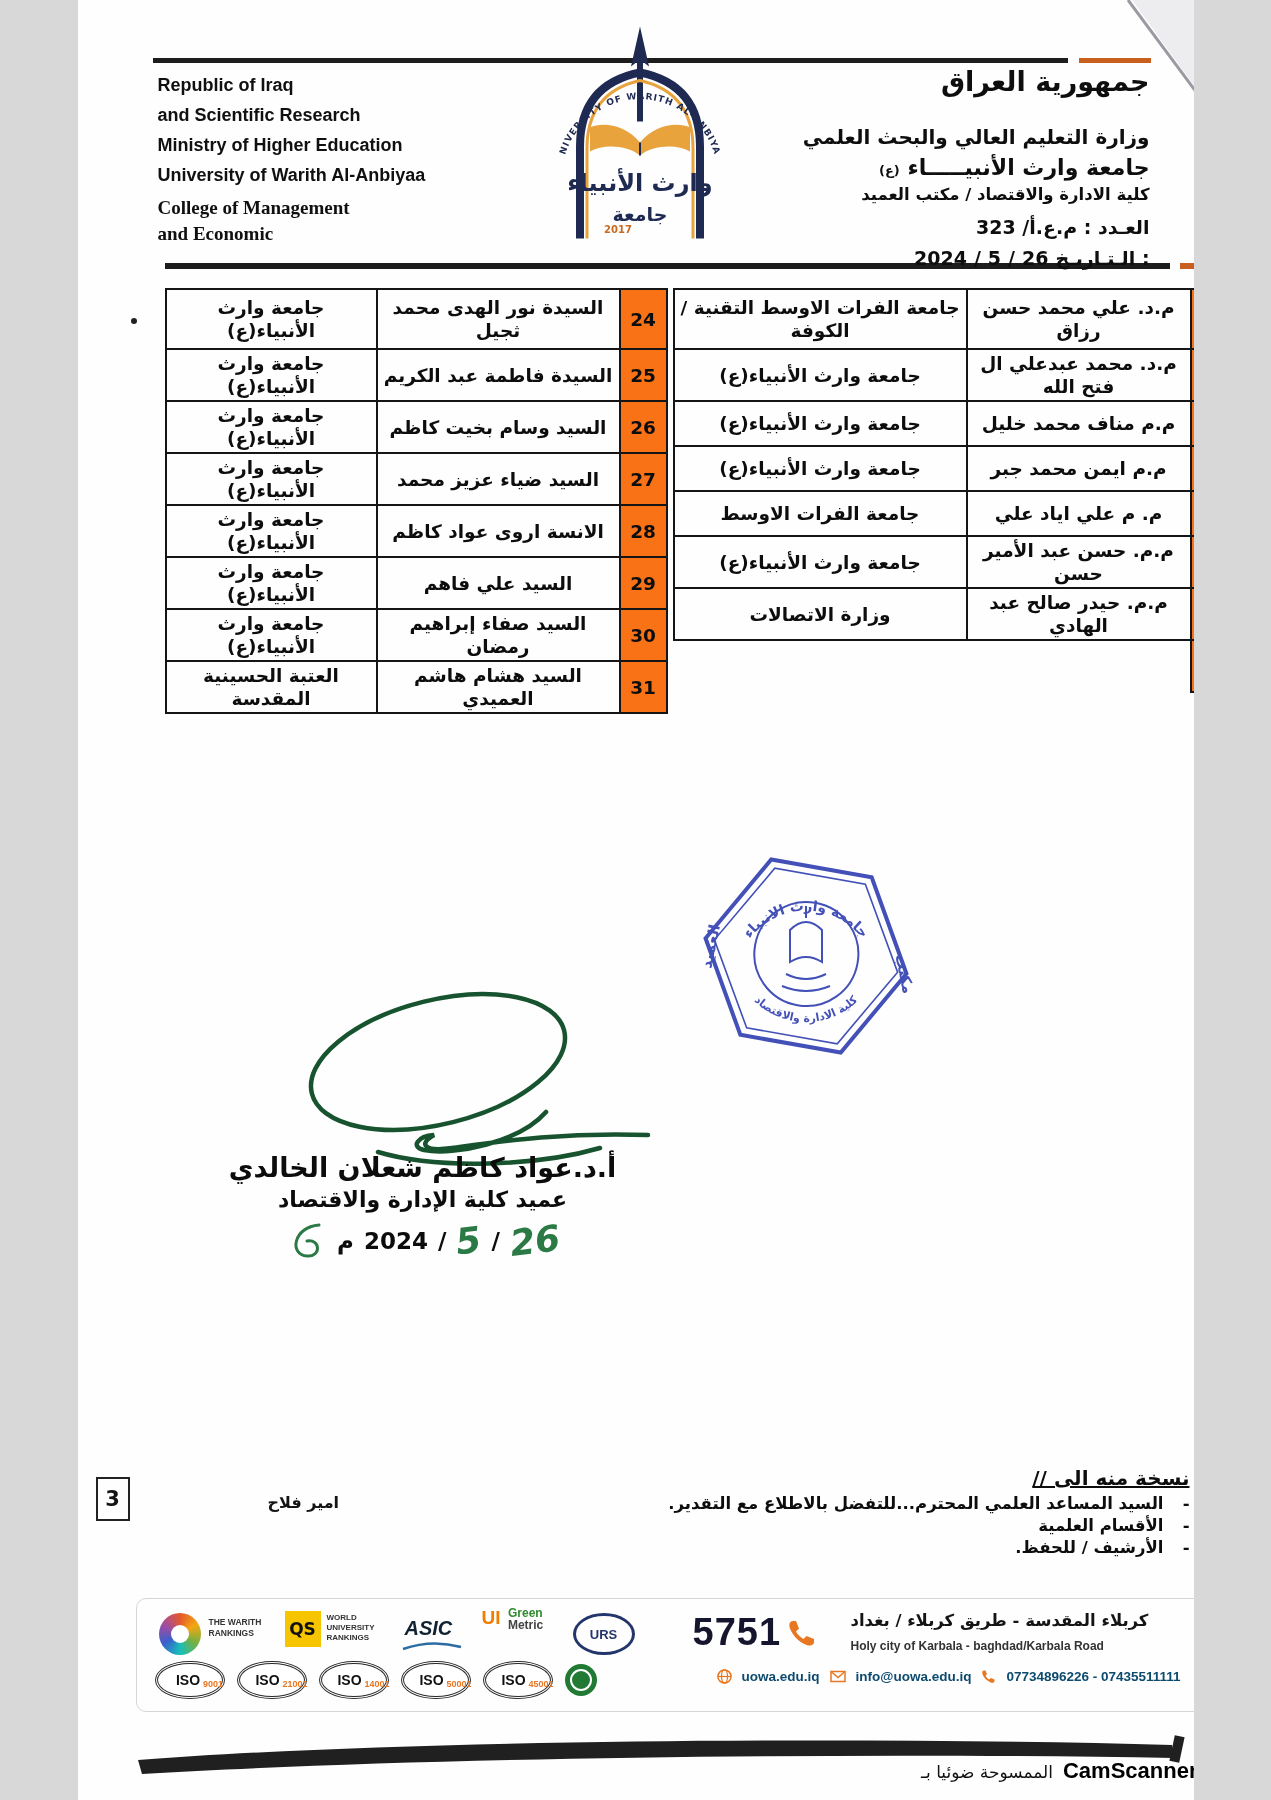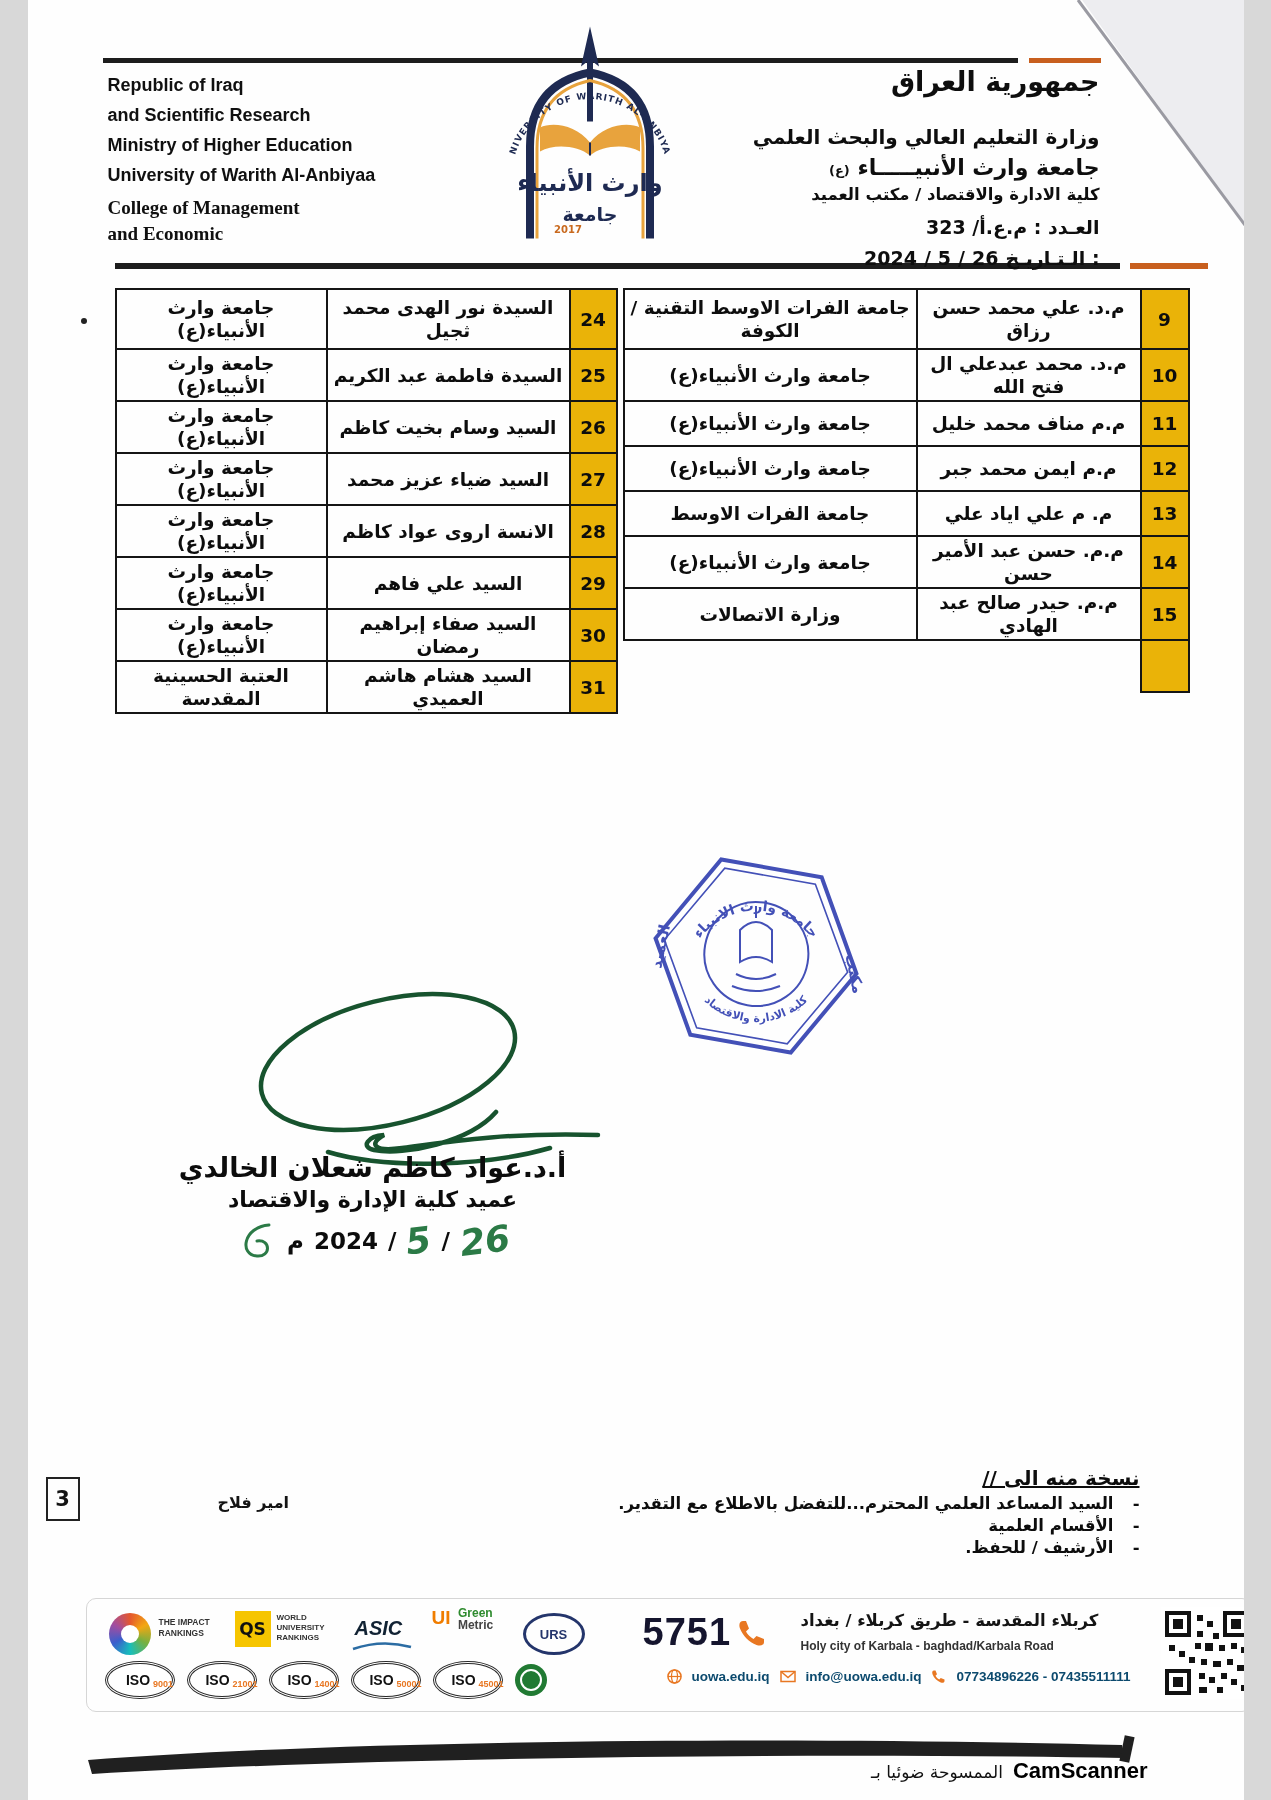--- a/index.html
+++ b/index.html
@@ -1,16 +1,16 @@
 <!DOCTYPE html>
 <html><head>
 <meta charset="utf-8">
 <style>
   html,body{margin:0;padding:0;background:#d8d8d8;}
-  #page{position:relative;width:1216px;height:1800px;background:#fefefe;margin:0 auto;overflow:hidden;
+  #page{position:relative;width:1116px;height:1800px;background:#fefefe;margin:0 auto;overflow:hidden;
         font-family:"DejaVu Sans",sans-serif;color:#141414;}
   
   .corner-tri{position:absolute;left:1020px;top:0;width:251px;height:300px;pointer-events:none;}
   .rule{position:absolute;background:#1d1d1d;}
   .rule.orange{background:#c85f1e;}
   .dot-artifact{position:absolute;left:53px;top:318px;width:6px;height:6px;border-radius:50%;background:#222;}
   
   .eng-block{position:absolute;left:80px;top:70px;width:340px;}
   .eng-block .l{font-family:"Liberation Sans",sans-serif;font-weight:bold;font-size:18px;line-height:30px;color:#101010;}
   .eng-block .serif{font-family:"Liberation Serif",serif;font-size:19px;line-height:26px;}
@@ -20,21 +20,21 @@
   .ar-block .a3{font-size:22px;margin-bottom:5px;}
   .ar-block .a3 .mark{font-size:13px;}
   .ar-block .a4{font-size:16.5px;margin-bottom:12px;}
   .numline{display:flex;direction:rtl;justify-content:flex-start;gap:7px;font-size:19px;margin-bottom:9px;}
   .dateline{display:flex;direction:ltr;justify-content:flex-end;gap:7px;font-size:19px;}
   .logo-wrap{position:absolute;left:462px;top:22px;width:200px;height:220px;}
   
   table.doc{border-collapse:collapse;table-layout:fixed;position:absolute;}
   table.doc td{border:2px solid #151515;text-align:center;vertical-align:middle;
                font-weight:bold;font-size:18.5px;line-height:23px;padding:2px 5px;color:#0d0d0d;}
-  td.num{background:#eab308;color:#951f12;font-size:20px;}
+  td.num{background:#f97316;color:#951f12;font-size:20px;}
   td.ghost{border:none !important;background:transparent;}
   #tbl-left{left:87px;top:288px;width:501px;}
   #tbl-right{left:595px;top:288px;width:565px;}
   
   .stamp{position:absolute;left:608px;top:842px;width:240px;height:228px;opacity:.9;}
   
   .sig-svg{position:absolute;left:150px;top:880px;width:440px;height:300px;}
   .sig-block{position:absolute;left:130px;top:1152px;width:430px;text-align:center;color:#0c0c0c;}
   .sig-name{font-size:27px;font-weight:bold;}
   .sig-title{font-size:22px;font-weight:bold;margin-top:4px;}
@@ -327,21 +327,21 @@
   </div>
 
   <div class="page-box">3</div>
   <div class="clerk">امير فلاح</div>
 
   <div class="footer">
     <div class="imp-circle">
         <div class="hole"></div>
       </div>
     <div class="imp-label">
-      <div>THE IMPACT</div>
+      <div>THE WARITH</div>
       <div>RANKINGS</div>
     </div>
     <div class="qs-box">QS</div>
     <div class="qs-label">WORLD UNIVERSITY RANKINGS</div>
     <div class="asic">ASIC</div>
     <svg class="asic-swoosh" width="62" height="12" viewBox="0 0 62 12">
       <path d="M2,10 Q31,0 60,8" stroke="#2b6ca3" stroke-width="2.5" fill="none"></path>
     </svg>
     <div class="gm">
       <span class="ui">UI</span>

